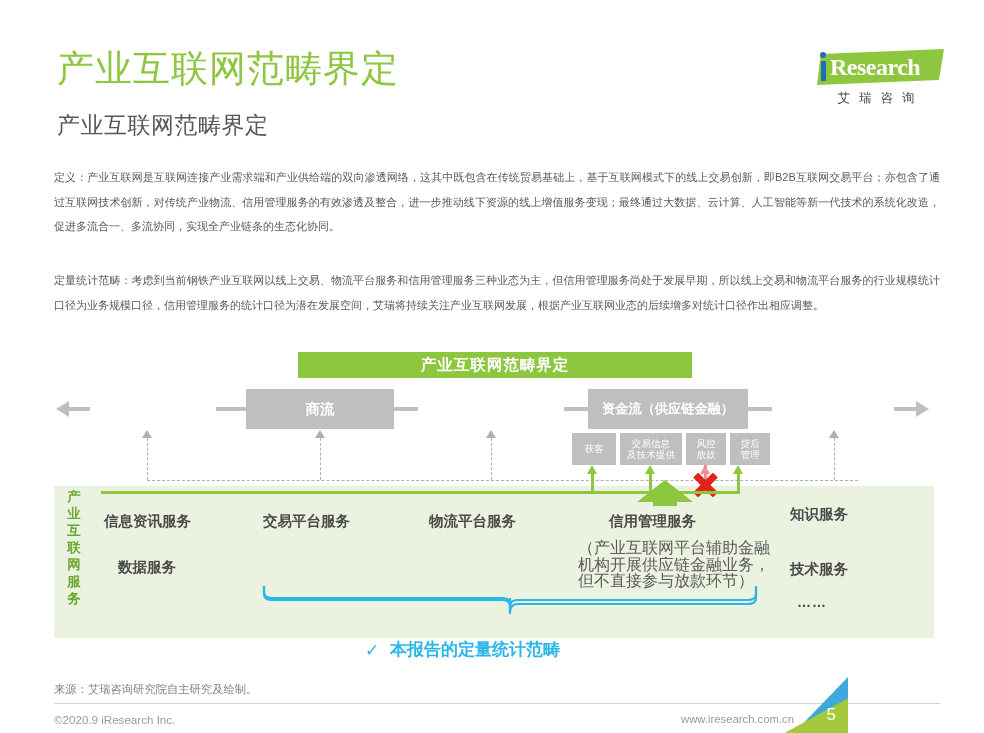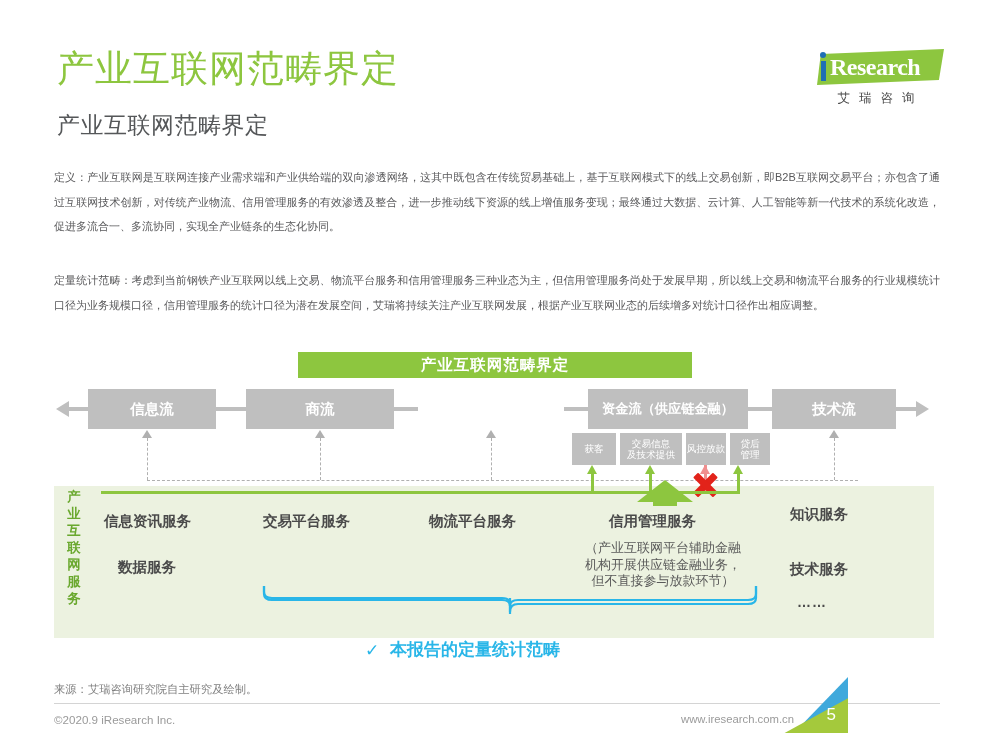--- a/index.html
+++ b/index.html
@@ -117,21 +117,21 @@
   .vlabel{
     position:absolute;left:62px;top:142px;width:24px;
     font-size:13.4px;font-weight:700;color:#6aa82e;line-height:17px;
     text-align:center;letter-spacing:0;
   }
   .svc{
     position:absolute;font-size:14.5px;font-weight:700;color:#4a4a4a;
     white-space:nowrap;
   }
   .svc-note{
-    position:absolute;font-size:13px;line-height:16.5px;color:#5a5a5a;
+    position:absolute;font-size:16px;line-height:16.5px;color:#5a5a5a;
     text-align:center;white-space:nowrap;
   }
   .dots{position:absolute;font-size:14px;color:#4a4a4a;letter-spacing:1px;font-weight:700;}
 
   
   .g-line{position:absolute;background:#8dc63f;}
   .g-head{
     position:absolute;width:0;height:0;
     border-left:5.5px solid transparent;border-right:5.5px solid transparent;
     border-bottom:9px solid #8dc63f;
@@ -210,46 +210,44 @@
   <div class="para" id="para-scope">定量统计范畴：考虑到当前钢铁产业互联网以线上交易、物流平台服务和信用管理服务三种业态为主，但信用管理服务尚处于发展早期，所以线上交易和物流平台服务的行业规模统计口径为业务规模口径，信用管理服务的统计口径为潜在发展空间，艾瑞将持续关注产业互联网发展，根据产业互联网业态的后续增多对统计口径作出相应调整。</div>
 
   <div class="chart">
 
     <div class="green-header">产业互联网范畴界定</div>
 
     <div class="flow-row">
       <div class="arrow-left"></div>
       <div class="arrow-left-tail"></div>
 
-      <div class="flow-box" style="left:88px;width:128px;">信息流</div>
       <div class="flow-connector" style="left:216px;width:30px;"></div>
 
       <div class="flow-box" style="left:246px;width:148px;">商流</div>
       <div class="flow-connector" style="left:394px;width:24px;"></div>
 
       <div class="flow-connector" style="left:564px;width:24px;"></div>
 
       <div class="flow-box two-line" style="left:588px;width:160px;flex-direction:row;">
         <span>资金流</span>
         <span>（供应链金融）</span>
       </div>
       <div class="flow-connector" style="left:748px;width:24px;"></div>
 
-      <div class="flow-box" style="left:772px;width:124px;">技术流</div>
 
       <div class="arrow-right-tail"></div>
       <div class="arrow-right"></div>
     </div>
 
     <div class="subbox" style="left:572px;top:87px;width:44px;">获客</div>
     <div class="subbox" style="left:620px;top:87px;width:62px;flex-direction:column;">
       <span>交易信息</span>
       <span>及技术提供</span>
     </div>
-    <div class="subbox" style="left:686px;top:87px;width:40px;flex-direction:row;">
+    <div class="subbox" style="left:686px;top:87px;width:40px;flex-direction:column;">
       <span>风控</span>
       <span>放款</span>
     </div>
     <div class="subbox" style="left:730px;top:87px;width:40px;flex-direction:column;">
       <span>贷后</span>
       <span>管理</span>
     </div>
 
     <div class="dash-h" style="left:147px;top:134px;width:711px;"></div>
 

